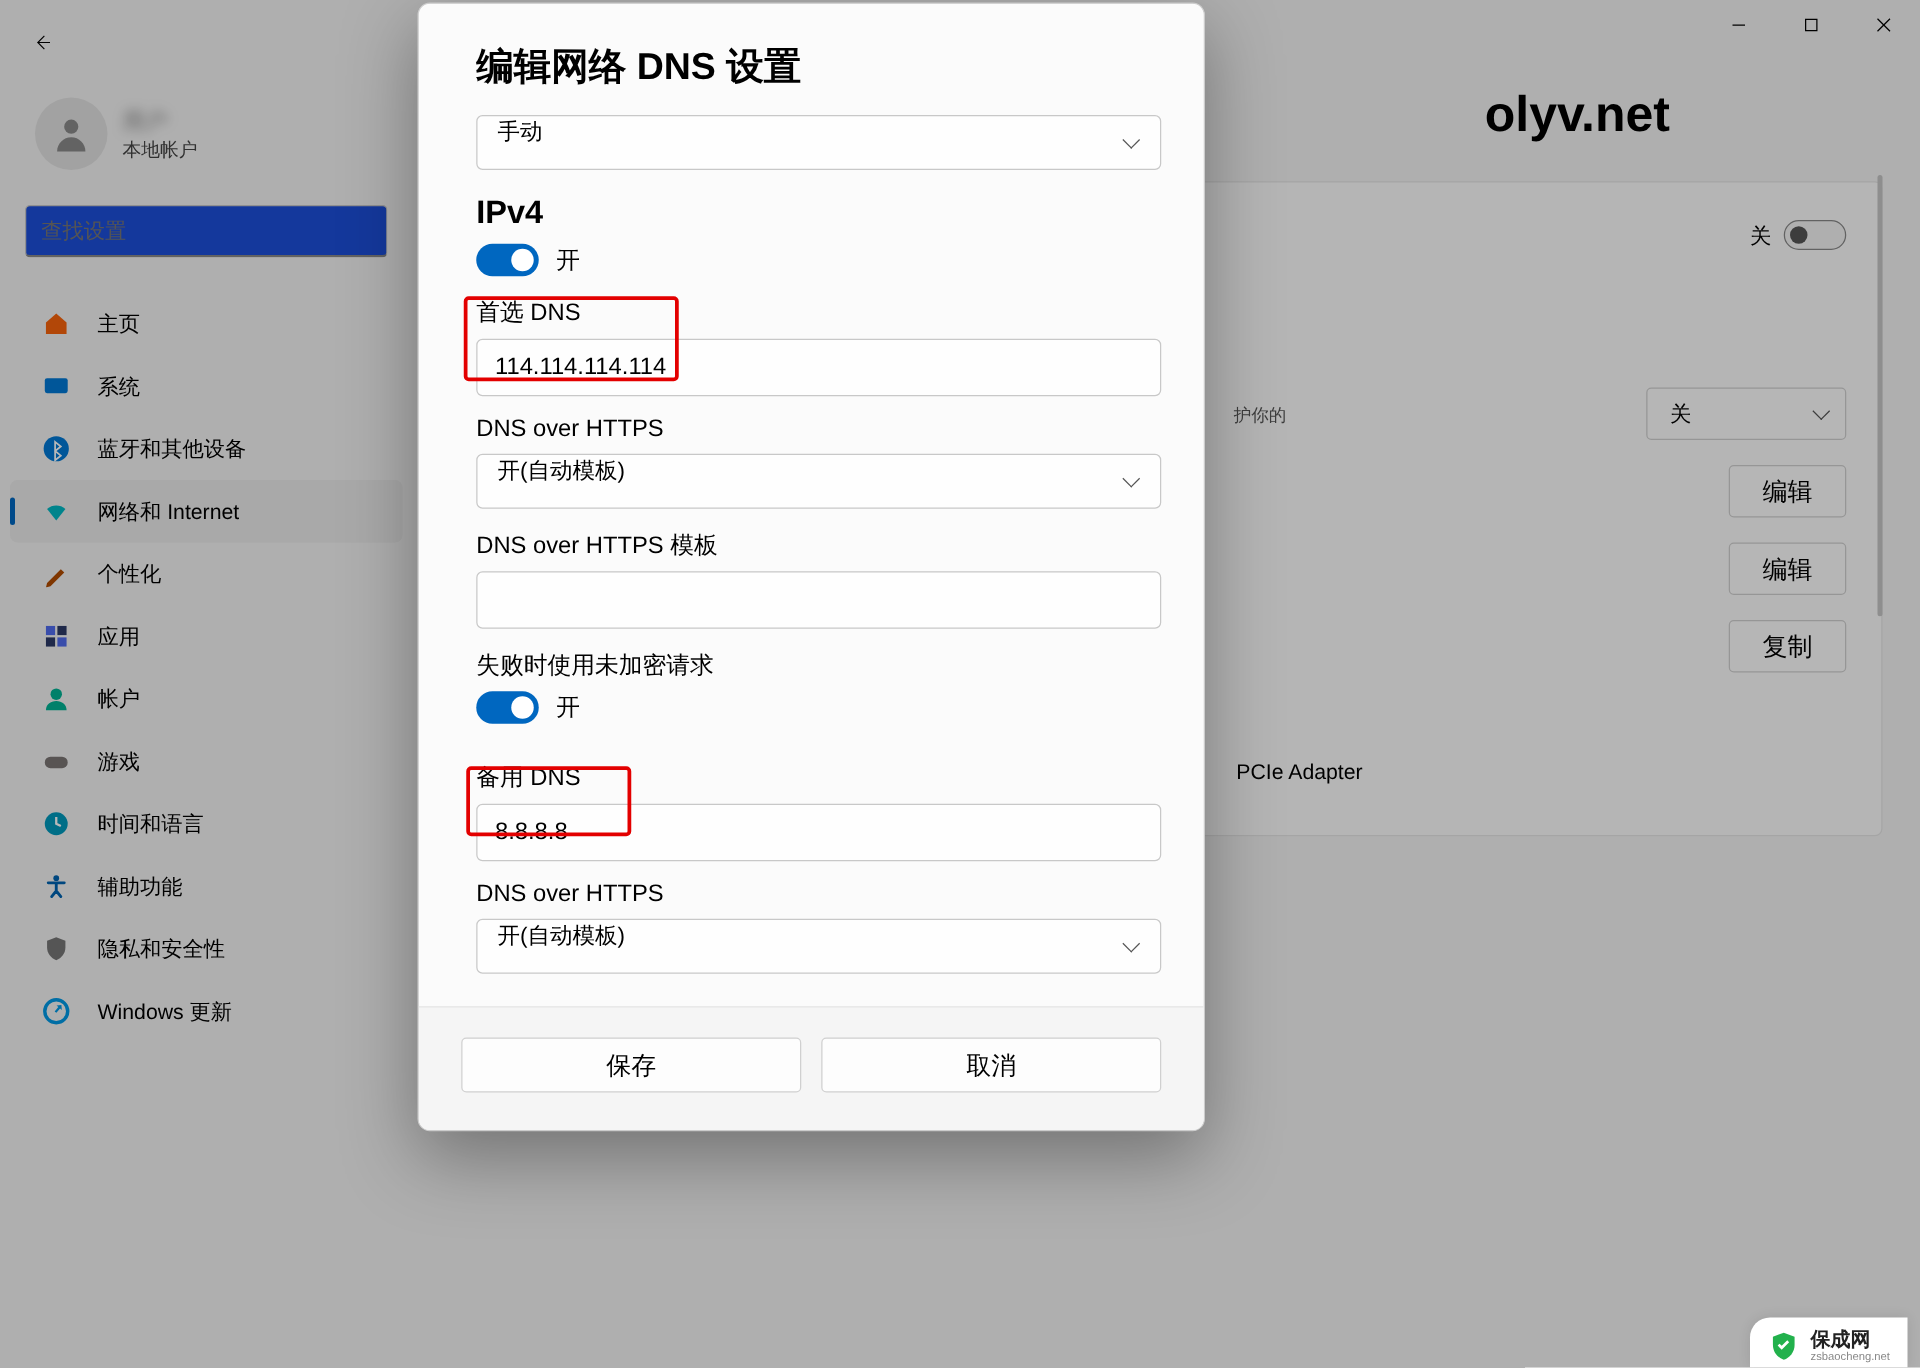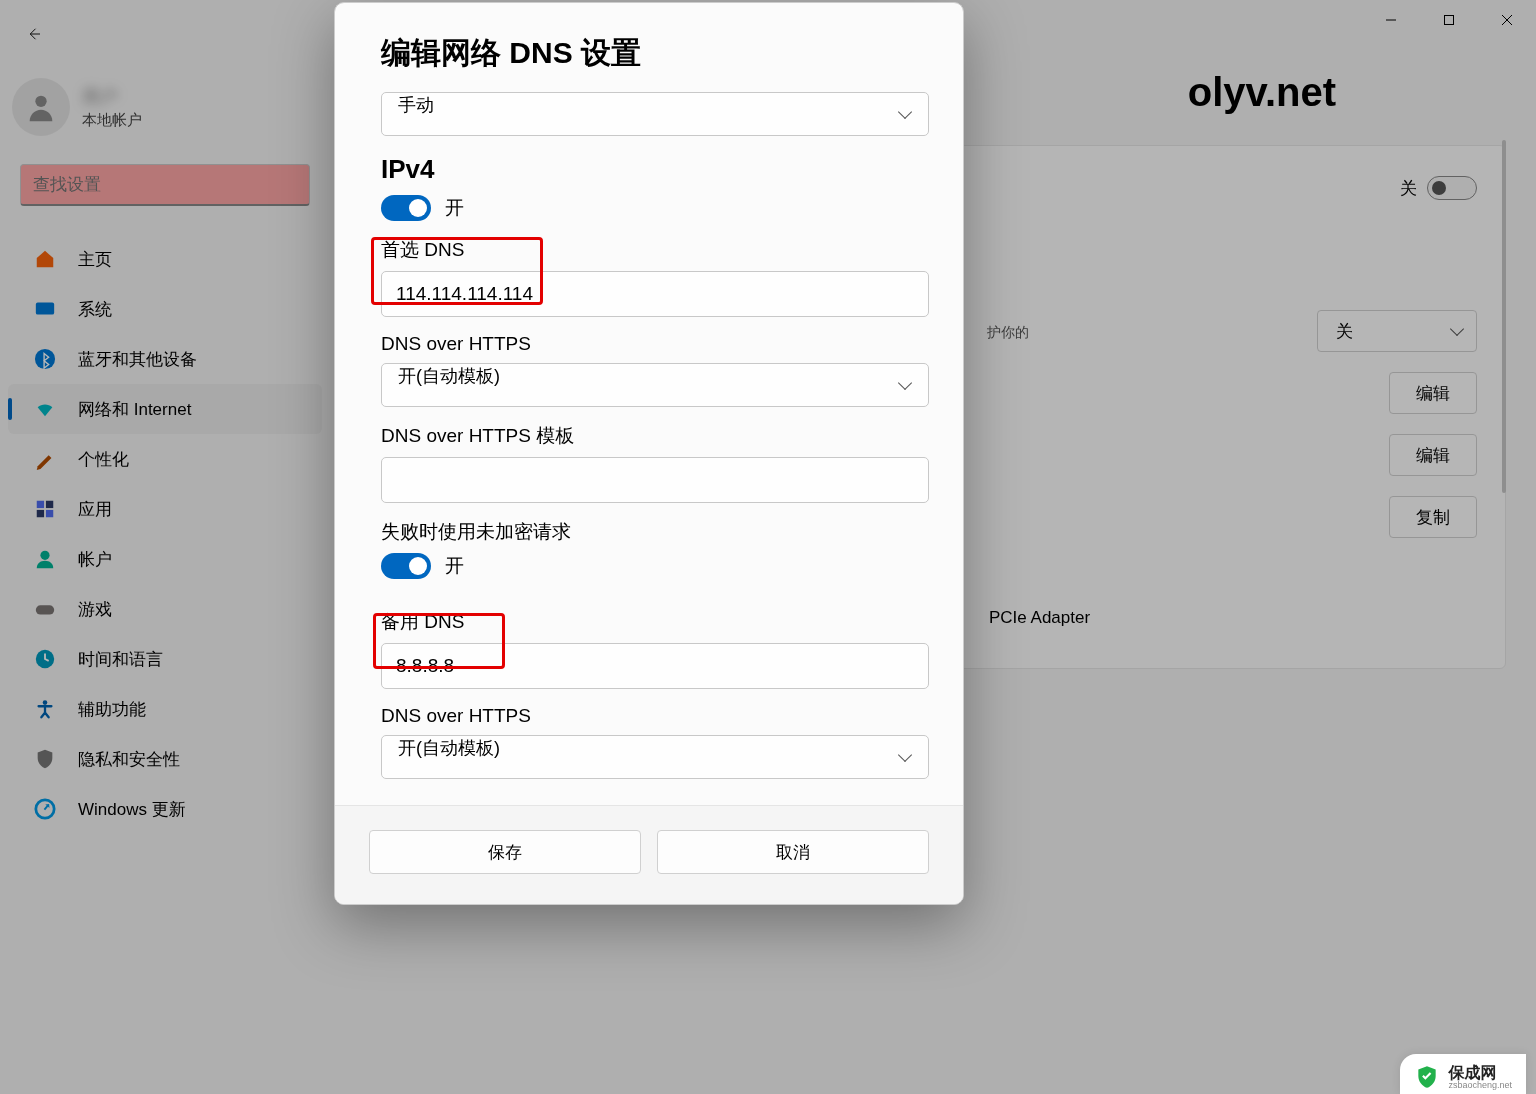--- a/index.html
+++ b/index.html
@@ -8,44 +8,44 @@
   
   .winctrls{position:absolute;top:0;right:0;display:flex;height:40px;z-index:1}
   .winctrls div{width:58px;display:flex;align-items:center;justify-content:center;font-size:14px;color:#000;cursor:pointer}
   .winctrls svg{width:12px;height:12px;stroke:#000;stroke-width:1;fill:none}
   
   .back-btn{position:absolute;left:22px;top:22px;width:24px;height:24px;display:flex;align-items:center;justify-content:center;cursor:pointer;z-index:1}
   .back-btn svg{width:18px;height:18px;stroke:#000;stroke-width:1.2;fill:none}
   .app-title{position:absolute;left:66px;top:20px;font-size:17px}
   
   .sidebar{position:absolute;left:0;top:0;width:330px;height:924px;padding-top:70px;background:#f3f3f3}
-  .user{display:flex;align-items:center;padding:8px 0 18px 12px}
+  .user{display:flex;align-items:center;padding:8px 0 18px 28px}
   .avatar{width:58px;height:58px;border-radius:50%;background:#e1e1e1;display:flex;align-items:center;justify-content:center;margin-right:12px}
   .avatar svg{width:34px;height:34px;fill:#8a8a8a}
   .user-name{font-size:18px;color:transparent;text-shadow:0 0 8px rgba(0,0,0,.5);filter:blur(3px)}
   .user-sub{font-size:15px;color:#444;margin-top:2px}
-  .search{margin:10px 20px 18px 20px;height:42px;border:1px solid #c8c8c8;border-bottom:2px solid #888;background:#fca5a5;border-radius:4px;display:flex;align-items:center;padding:4px 12px}
+  .search{margin:10px 20px 18px 20px;height:42px;border:1px solid #c8c8c8;border-bottom:2px solid #888;background:#1d4ed8;border-radius:4px;display:flex;align-items:center;padding:4px 12px}
   .search input{border:none;outline:none;flex:1;font-size:17px;background:transparent}
   .nav{margin-top:28px}
   .nav-item{display:flex;align-items:center;height:50px;padding-left:26px;font-size:17px;border-radius:6px;margin:0 8px;cursor:pointer;position:relative}
   .nav-item.active{background:#eaeaea}
   .nav-item.active::before{content:"";position:absolute;left:0;top:14px;bottom:14px;width:4px;background:#0067c0;border-radius:2px}
   .nav-item .ic{width:22px;height:22px;margin-right:22px;display:inline-flex;align-items:center;justify-content:center}
   
   .content{position:absolute;left:360px;top:70px;right:30px}
   .content-head{font-size:40px;font-weight:600;margin-bottom:30px}
   .panel{background:#fbfbfb;border:1px solid #e5e5e5;border-radius:6px;padding:20px 28px;position:relative;margin-bottom:4px}
   .setting-row{display:flex;align-items:center;justify-content:space-between;padding:10px 0}
   .setting-row.tall{min-height:60px}
   .setting-text{font-size:17px}
   .setting-sub{font-size:14px;color:#555;margin-top:4px}
   .pill-off{width:50px;height:24px;border-radius:12px;border:1px solid #888;position:relative;display:inline-block;background:#f3f3f3}
   .pill-off::after{content:"";position:absolute;left:4px;top:4px;width:14px;height:14px;border-radius:50%;background:#555}
   .pill-label{font-size:17px;margin-right:10px}
-  .btn-light{height:42px;min-width:88px;padding:0 26px;background:#fdfdfd;border:1px solid #d0d0d0;border-radius:4px;font-size:17px;cursor:pointer}
+  .btn-light{height:42px;min-width:88px;padding:0 26px;background:#fdfdfd;border:1px solid #d0d0d0;border-radius:4px;font-size:20px;cursor:pointer}
   .select-light{height:42px;min-width:160px;padding:0 40px 0 18px;background:#fdfdfd;border:1px solid #d0d0d0;border-radius:4px;font-size:17px;position:relative;display:inline-flex;align-items:center;cursor:pointer}
   .select-light::after{content:"";position:absolute;right:14px;top:17px;width:9px;height:9px;border-right:1.5px solid #555;border-bottom:1.5px solid #555;transform:rotate(45deg);margin-top:-4px}
   .bg-scrollbar{position:absolute;right:0;top:70px;bottom:180px;width:4px;background:#c5c5c5;border-radius:2px}
   
   .dim{position:absolute;inset:0;background:rgba(0,0,0,.28);z-index:5}
   
   .modal{position:absolute;left:334px;top:2px;width:630px;z-index:10;background:#fbfbfb;border:1px solid #ccc;border-radius:10px;box-shadow:0 20px 60px rgba(0,0,0,.35);overflow:hidden}
   .modal-body{padding:30px 34px 18px 46px;max-height:810px}
   .modal h1{font-size:30px;font-weight:600;margin-bottom:18px}
   .m-select{height:44px;width:100%;background:#fefefe;border:1px solid #c8c8c8;border-radius:5px;display:flex;align-items:flex-start;padding:0 16px;font-size:18px;position:relative;margin-bottom:8px;cursor:pointer}

